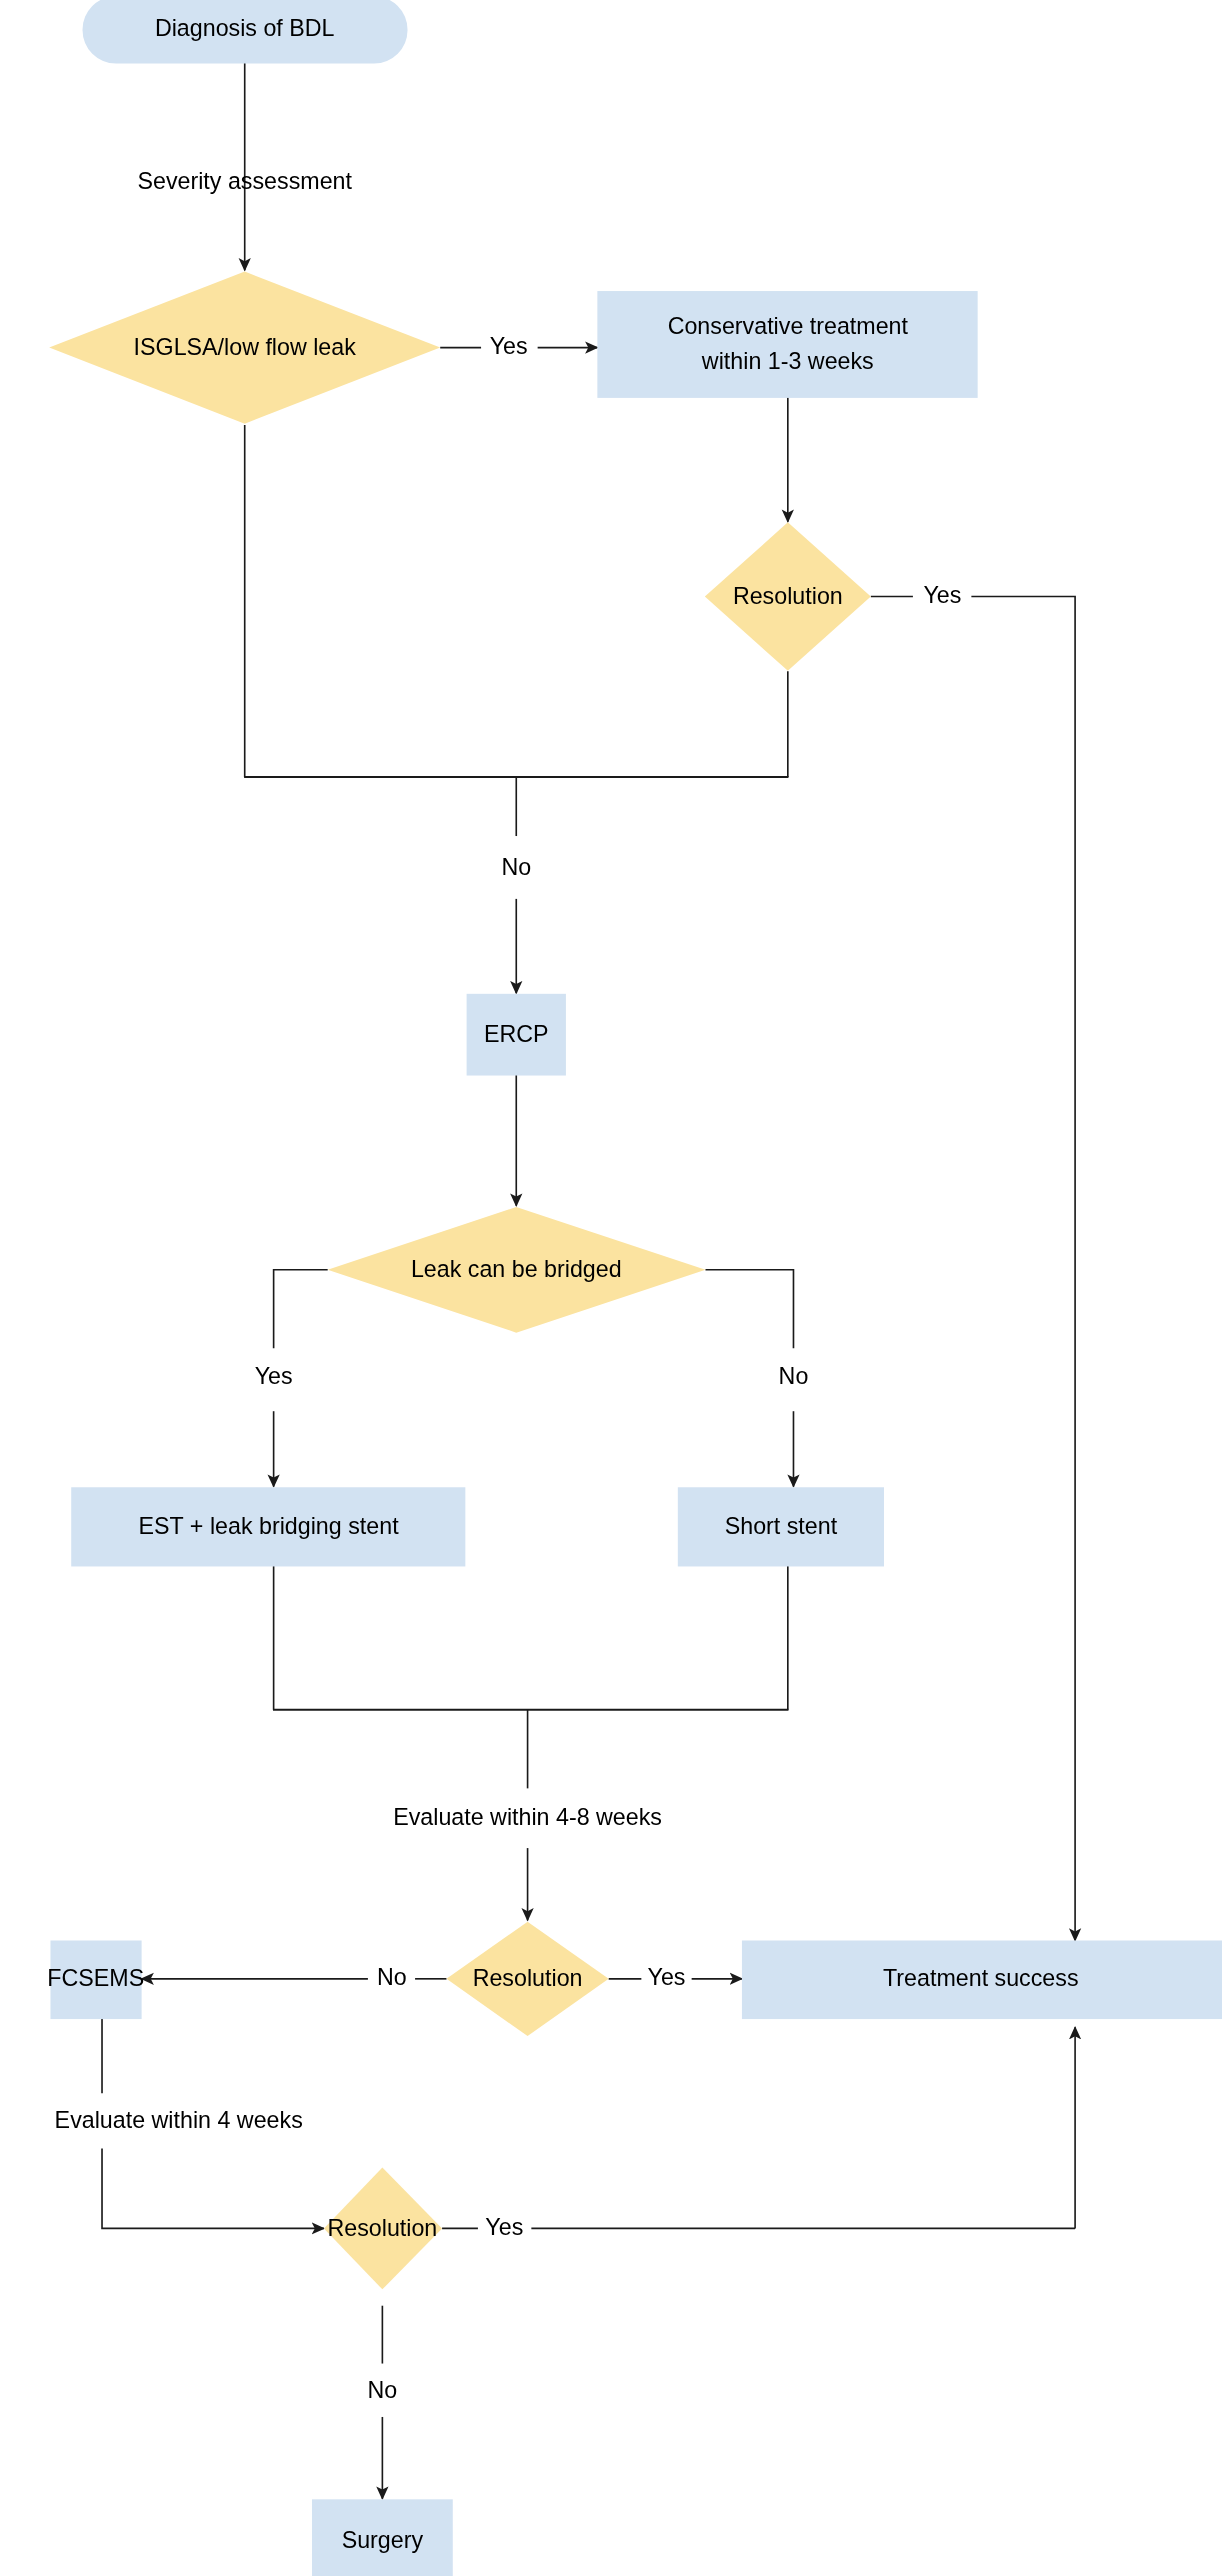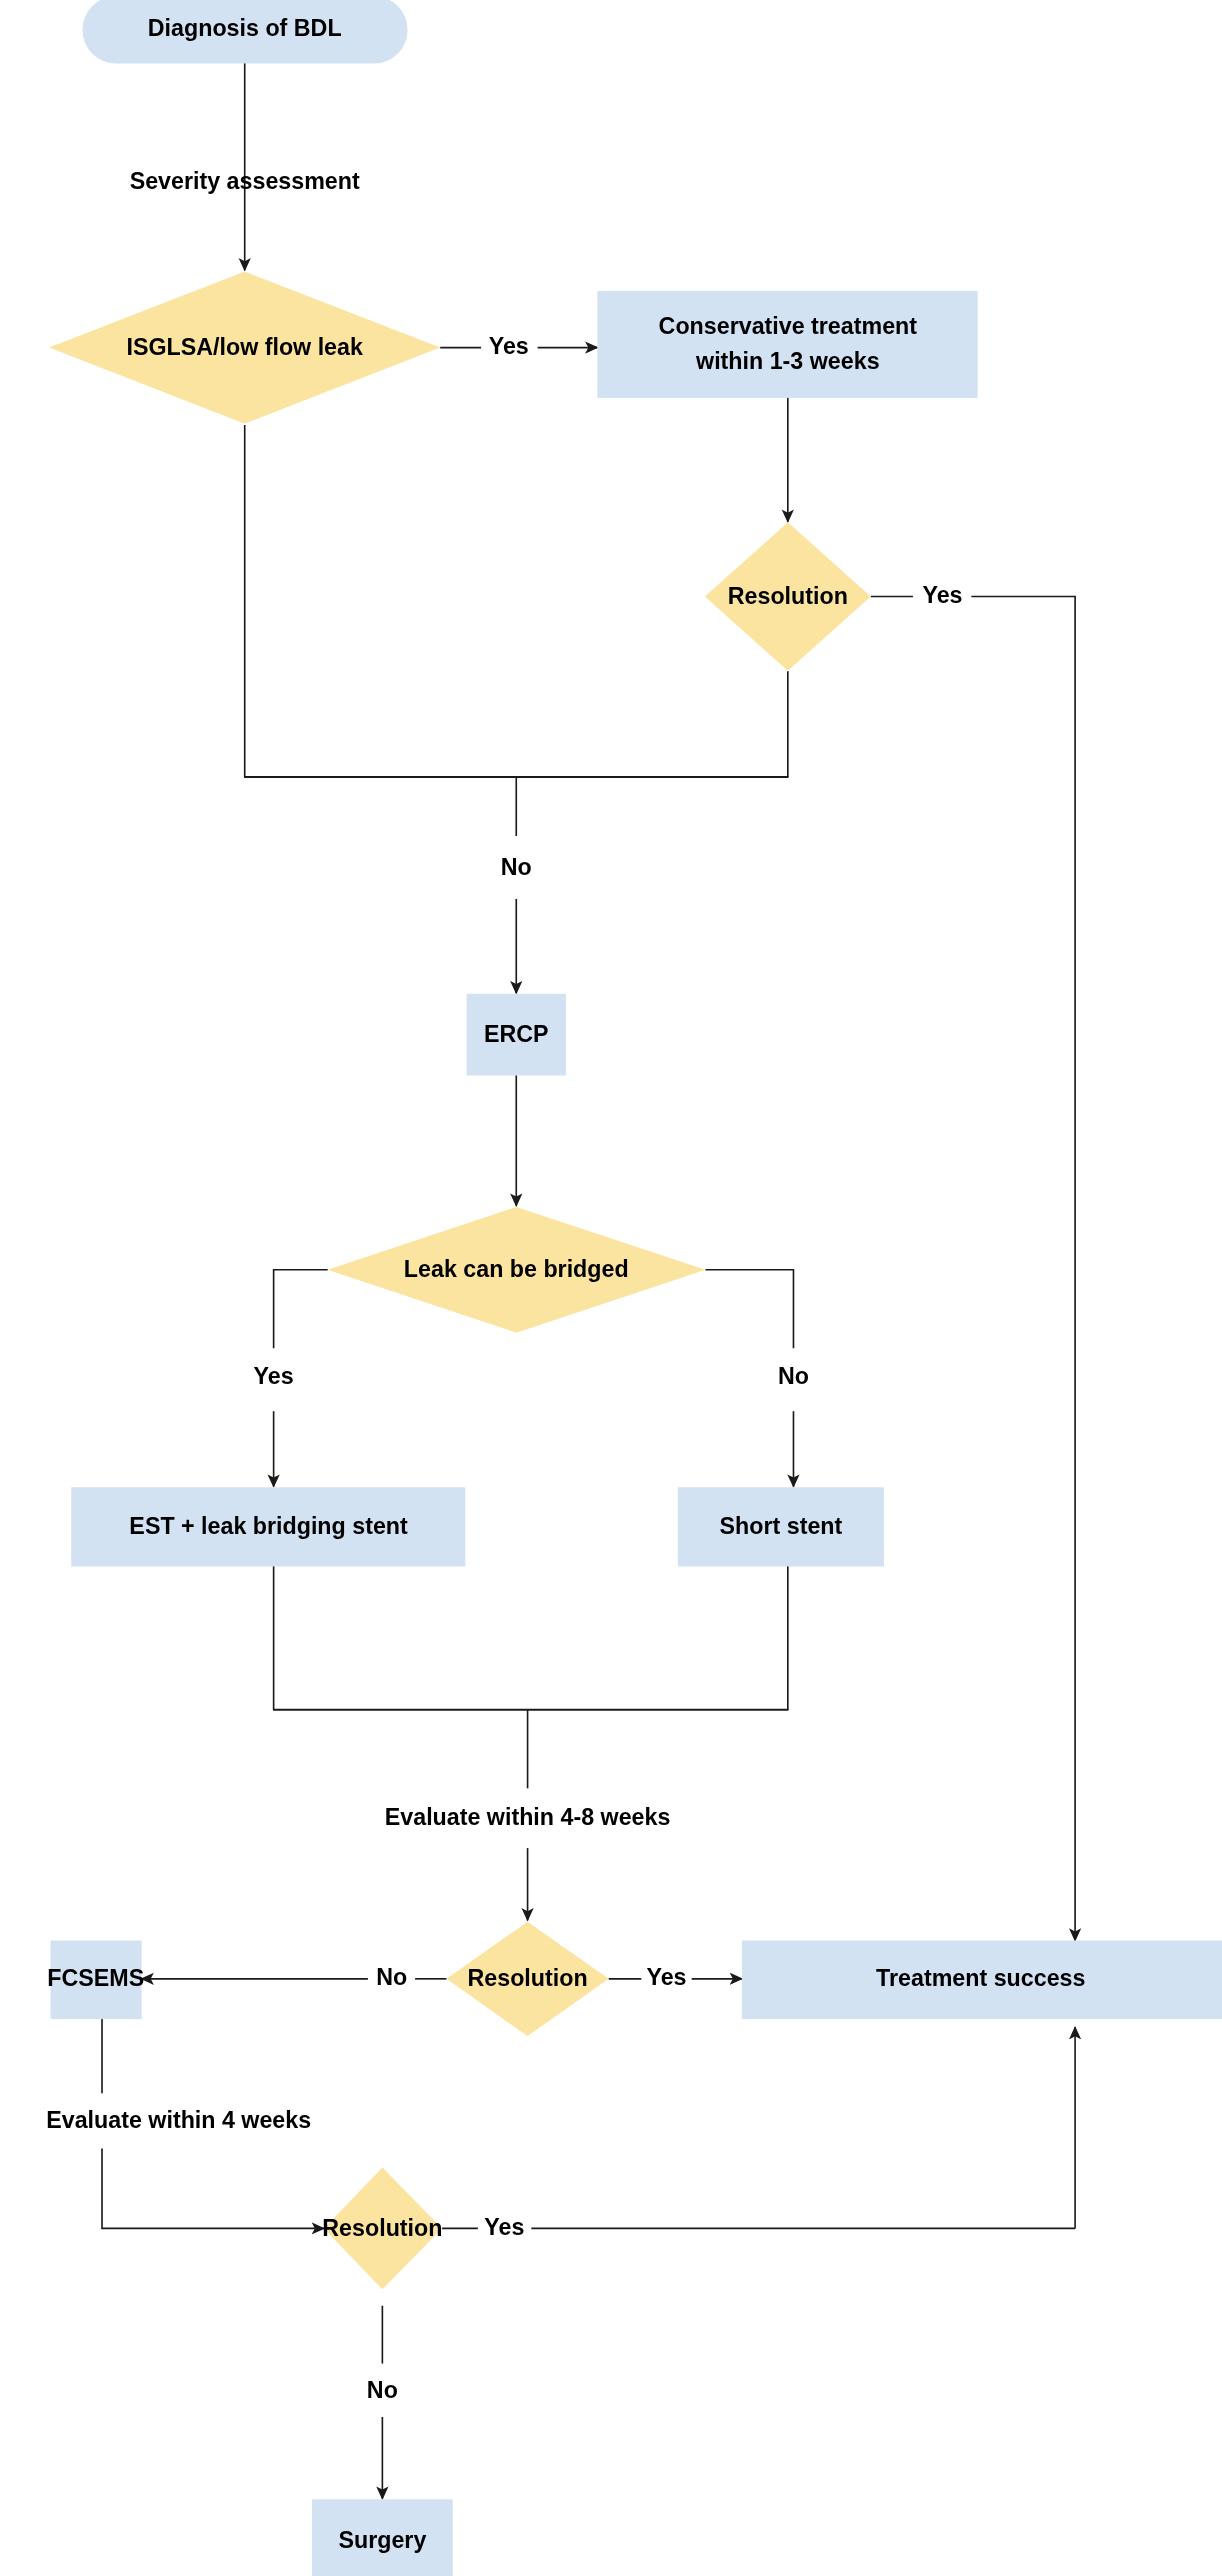--- a/index.html
+++ b/index.html
@@ -9,21 +9,20 @@
   }
   body {
     font-family: "Liberation Sans", sans-serif;
   }
   #flowchart-root {
     position: relative;
     width: 1223px;
     height: 2576px;
     background: #ffffff;
     overflow: hidden;
-    font-weight: bold;
   }
   svg#flow-svg {
     position: absolute;
     top: 0;
     left: 0;
     width: 1223px;
     height: 2576px;
     display: block;
   }
   .node-label,

